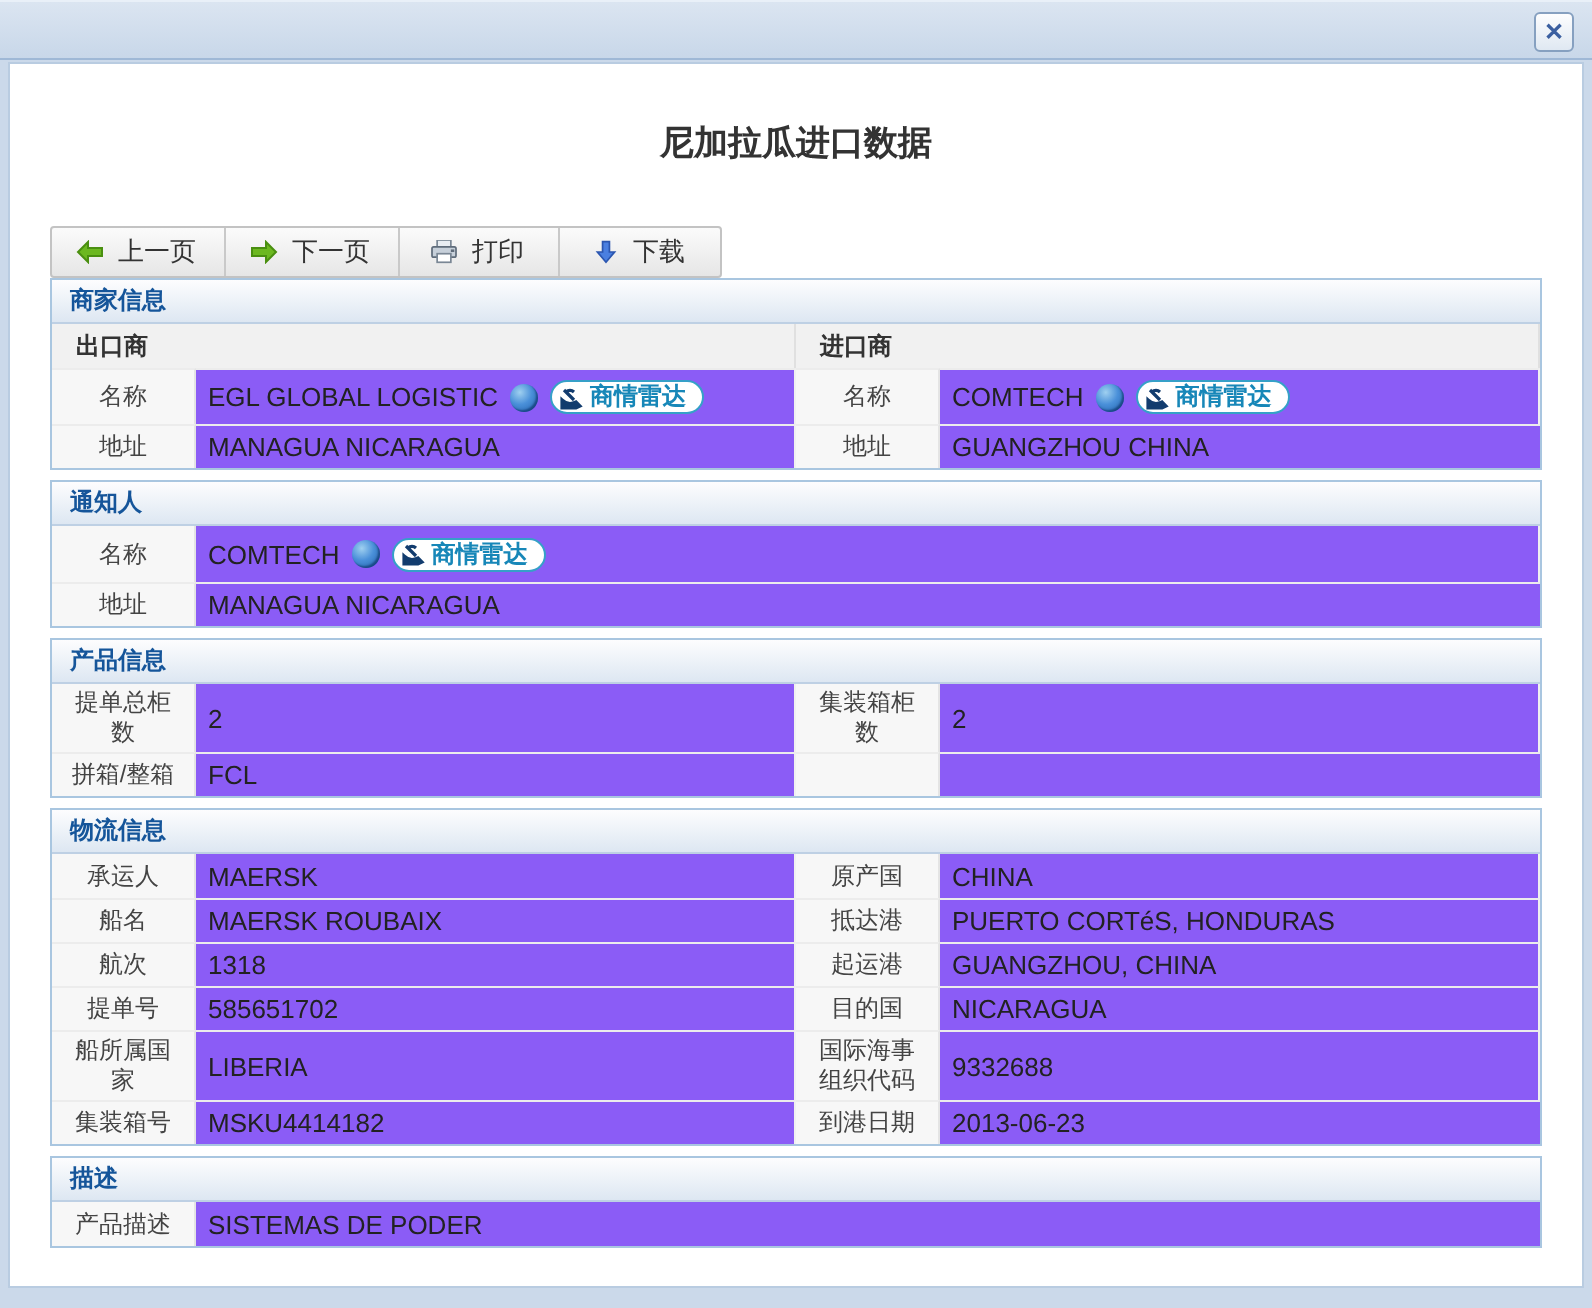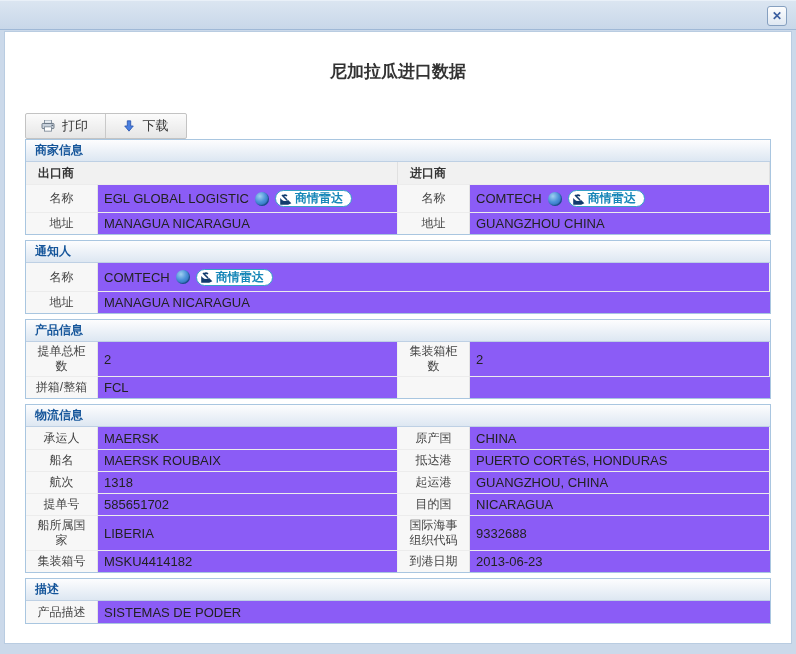--- a/index.html
+++ b/index.html
@@ -126,20 +126,32 @@
     <span>✕</span>
   </button>
 </div>
 
 <div class="content">
 
   <h1 class="page-title">尼加拉瓜进口数据</h1>
 
   
   <div class="toolbar">
+    <button class="tb-btn">
+      <svg class="ic" viewBox="0 0 14 12">
+          <path d="M6 1 L1 6 L6 11 L6 8 L13 8 L13 4 L6 4 Z" fill="#6cb820" stroke="#4a8f10" stroke-width="1"></path>
+        </svg>
+      <span>上一页</span>
+    </button>
+    <button class="tb-btn">
+      <svg class="ic" viewBox="0 0 14 12">
+          <path d="M8 1 L13 6 L8 11 L8 8 L1 8 L1 4 L8 4 Z" fill="#6cb820" stroke="#4a8f10" stroke-width="1"></path>
+        </svg>
+      <span>下一页</span>
+    </button>
     <button class="tb-btn">
       <svg class="ic" viewBox="0 0 16 14" width="16" height="14">
         <rect x="4" y="0" width="8" height="4" fill="#e8edf2" stroke="#7a8795" stroke-width="1"></rect>
         <rect x="1" y="4" width="14" height="6" rx="1" fill="#c7d0da" stroke="#5f6c7b" stroke-width="1"></rect>
         <rect x="4" y="8" width="8" height="5" fill="#ffffff" stroke="#7a8795" stroke-width="1"></rect>
         <rect x="12" y="5.5" width="2" height="1.5" fill="#5f6c7b"></rect>
       </svg>
       <span>打印</span>
     </button>
     <button class="tb-btn">

